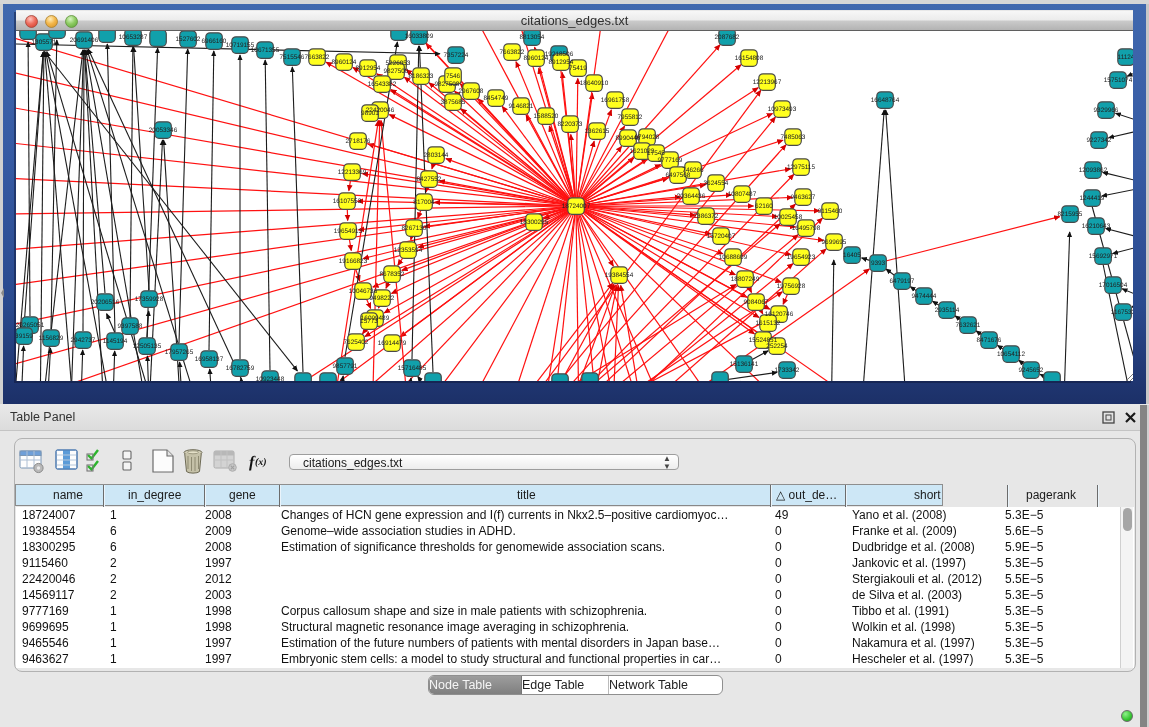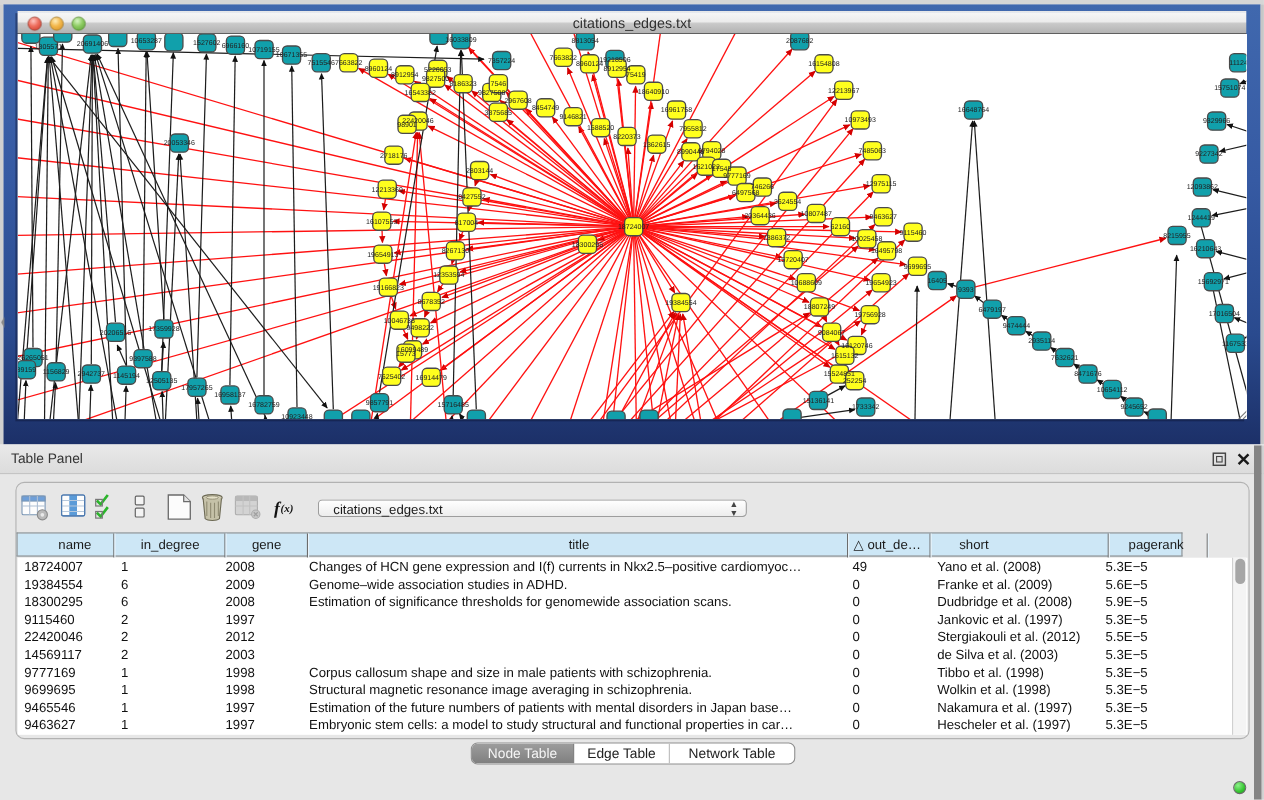--- a/index.html
+++ b/index.html
@@ -33,21 +33,21 @@
 #panelband { position:absolute; left:1140px; top:405px; width:7px; height:322px; background:#848484; }
 #panelband2 { position:absolute; left:1147px; top:405px; width:2px; height:322px; background:#cfcfcf; }
 
 #inner { position:absolute; left:14px; top:438px; width:1122px; height:234px;
   border:1.5px solid #b2b2b2; border-radius:8px; }
 
 #combo { position:absolute; left:289px; top:454px; width:390px; height:16px;
   background:linear-gradient(#ffffff, #ededed); border:1px solid #9d9d9d; border-radius:4px; }
 #combo .txt { position:absolute; left:13px; top:1px; font-size:12px; color:#1a1a1a; }
 #combo .arr { position:absolute; right:7px; top:0px; font-size:8px; color:#444; line-height:8px; }
-#thead { position:absolute; left:15px; top:484px; width:1060px; height:22px;
+#thead { position:absolute; left:15px; top:484px; width:928px; height:22px;
   background:#cde7f6; border:1px solid #8e8e8e; border-bottom:1px solid #888; }
 #thead span { position:absolute; top:3px; font-size:12px; color:#1b1b1b; }
 .sep { position:absolute; top:0; width:1px; height:22px; background:#6c6c6c; }
 .sepl { position:absolute; top:0; width:1px; height:22px; background:#eaf4fb; }
 
 #tbody { position:absolute; left:16px; top:507px; width:1118px; height:161px;
   background:#fff; overflow:hidden; }
 .tr { position:absolute; left:0; width:1118px; height:16px; }
 .tr span { position:absolute; top:1px; font-size:12px; color:#111; white-space:nowrap; }
 .c0 { left:6px; } .c1 { left:94px; } .c2 { left:189px; } .c3 { left:265px; }
@@ -56,21 +56,21 @@
 
 #sbar { position:absolute; left:1120px; top:507px; width:13px; height:161px;
   background:#f4f4f4; border-left:1px solid #d0d0d0; }
 #sbar .thumb { position:absolute; left:1.5px; top:1px; width:9px; height:23px;
   background:#a6a6a6; border-radius:5px; }
 
 
 #tabs { position:absolute; left:428px; top:675px; width:295px; height:20px;
   border:1px solid #8f8f8f; border-radius:6px; background:#fff; overflow:hidden;
   display:flex; }
-#tabs .tab { font-size:12.5px; color:#222; text-align:center; line-height:19px; }
+#tabs .tab { font-size:12.5px; color:#222; line-height:19px; }
 #tabs .sel { background:linear-gradient(#9d9d9d,#7f7f7f); color:#f5f5f5;
   border-right:1px solid #777; }
 #tabs .s2 { border-right:1px solid #bbb; }
 
 #mem { position:absolute; left:1061px; top:736px; font-size:11px; color:#222; }
 #light { position:absolute; left:1121px; top:710px; width:12px; height:12px;
   border-radius:50%; background:radial-gradient(circle at 35% 30%, #8ef08a, #35c531 60%, #23951f);
   border:1px solid #6a6a6a; }
 </style></head>
 <body>
@@ -692,21 +692,21 @@
       <span class="txt">citations_edges.txt</span>
     <span class="arr">▲<br>▼</span>
     </div>
 
   <div id="thead">
     <span style="left:37px">name</span>
     <span style="left:112px">in_degree</span>
     <span style="left:213px">gene</span>
     <span style="left:501px">title</span>
     <span style="left:760px">△ out_de…</span>
-    <span style="left:856px">short</span>
+    <span style="left:898px">short</span>
     <span style="left:1010px">pagerank</span>
     <div class="sep" style="left:87px"></div>
       <div class="sepl" style="left:88px"></div>
     <div class="sep" style="left:188px"></div>
       <div class="sepl" style="left:189px"></div>
     <div class="sep" style="left:263px"></div>
       <div class="sepl" style="left:264px"></div>
     <div class="sep" style="left:754px"></div>
       <div class="sepl" style="left:755px"></div>
     <div class="sep" style="left:829px"></div>
@@ -767,21 +767,21 @@
         <span class="c4">0</span>
         <span class="c5">de Silva et al. (2003)</span>
         <span class="c6">5.3E−5</span>
       </div>
 <div class="tr" style="top:96px">
         <span class="c0">9777169</span>
         <span class="c1">1</span>
         <span class="c2">1998</span>
         <span class="c3">Corpus callosum shape and size in male patients with schizophrenia.</span>
         <span class="c4">0</span>
-        <span class="c5">Tibbo et al. (1998)</span>
+        <span class="c5">Tibbo et al. (1991)</span>
         <span class="c6">5.3E−5</span>
       </div>
 <div class="tr" style="top:112px">
         <span class="c0">9699695</span>
         <span class="c1">1</span>
         <span class="c2">1998</span>
         <span class="c3">Structural magnetic resonance image averaging in schizophrenia.</span>
         <span class="c4">0</span>
         <span class="c5">Wolkin et al. (1998)</span>
         <span class="c6">5.3E−5</span>

